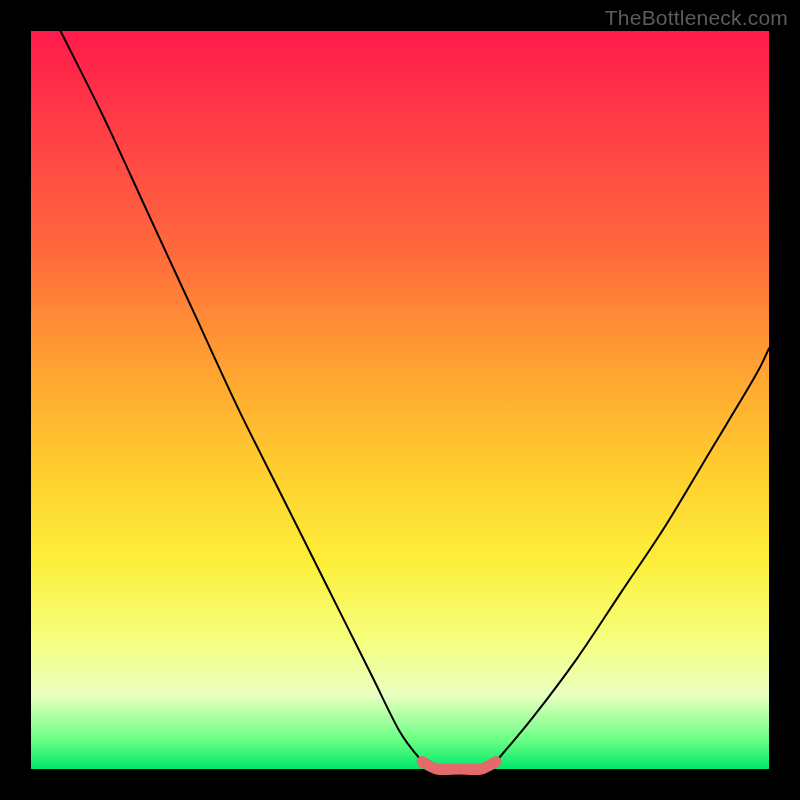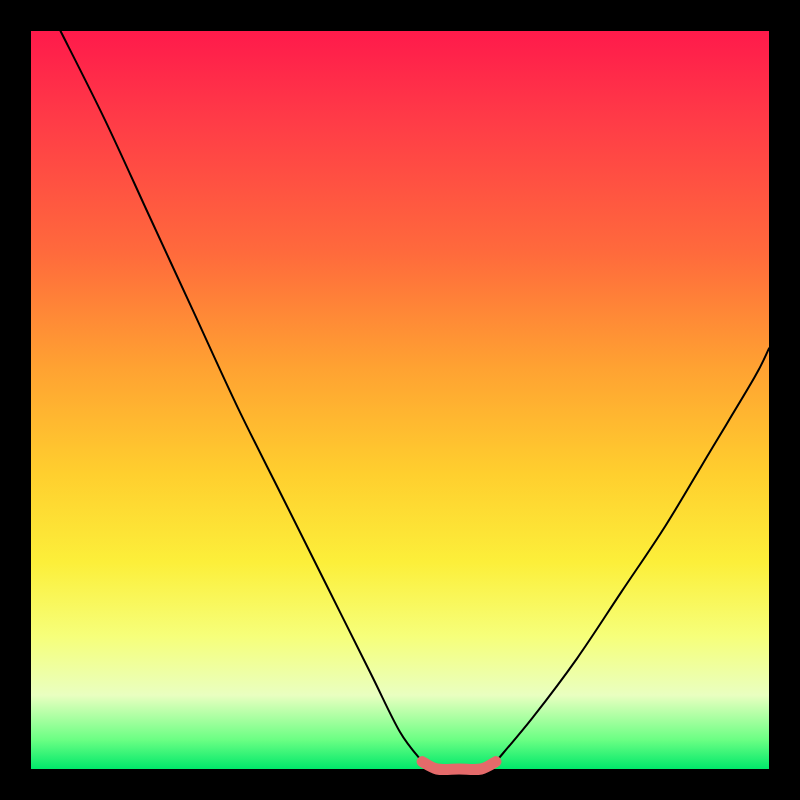--- a/index.html
+++ b/index.html
@@ -54,20 +54,21 @@
     top: 0;
     width: 738px;
     height: 738px;
     overflow: visible;
   }
 </style>
 </head>
 <body>
 
 <div class="frame">
+  <div class="watermark">TheBottleneck.com</div>
 
   <div class="plot-area">
     <svg class="curves" viewBox="0 0 738 738" preserveAspectRatio="none">
       <path fill="none" stroke-linecap="round" stroke-linejoin="round" d="M 29.52,0 C 36.9,14.759999999999991 59.04,57.809999999999945 73.8,88.55999999999995 C 88.56,119.30999999999995 103.32,152.51999999999998 118.08,184.5 C 132.84,216.48000000000002 147.60000000000002,248.46 162.36,280.44 C 177.12,312.42 191.88000000000002,345.63 206.64000000000001,376.38 C 221.4,407.13 236.16000000000003,435.42 250.92000000000002,464.94 C 265.68,494.46 280.44,523.98 295.2,553.5 C 309.96,583.02 327.18,617.4599999999999 339.48,642.06 C 351.78000000000003,666.66 360.39,686.34 369,701.1 C 377.61,715.86 387.45000000000005,725.7 391.14000000000004,730.62" stroke="#000000" stroke-width="2"></path>
       <path fill="none" stroke-linecap="round" stroke-linejoin="round" d="M 464.94,730.62 C 471.09000000000003,723.24 488.31000000000006,703.5600000000001 501.84000000000003,686.34 C 515.37,669.12 531.36,648.2099999999999 546.12,627.3 C 560.88,606.39 575.64,583.02 590.4,560.88 C 605.16,538.74 619.92,517.8299999999999 634.68,494.46 C 649.4399999999999,471.09 664.2,445.26000000000005 678.96,420.66 C 693.72,396.06 713.4,364.0799999999999 723.24,346.85999999999996 C 733.08,329.64 735.54,322.26 738,317.34000000000003" stroke="#000000" stroke-width="2"></path>
       <path fill="none" stroke-linecap="round" stroke-linejoin="round" d="M 391.14000000000004,730.62 C 393.6,731.85 399.75000000000006,736.77 405.90000000000003,738 C 412.05,739.23 420.65999999999997,738 428.03999999999996,738 C 435.41999999999996,738 444.03,739.23 450.18,738 C 456.33000000000004,736.77 462.48,731.85 464.94,730.62" stroke="#e46a6a" stroke-width="11"></path>
     </svg>
   </div>
 </div>
 

